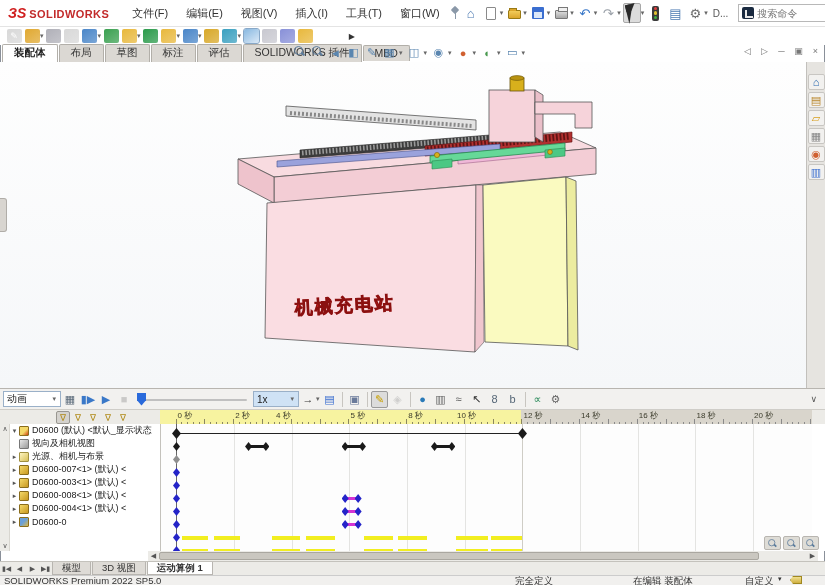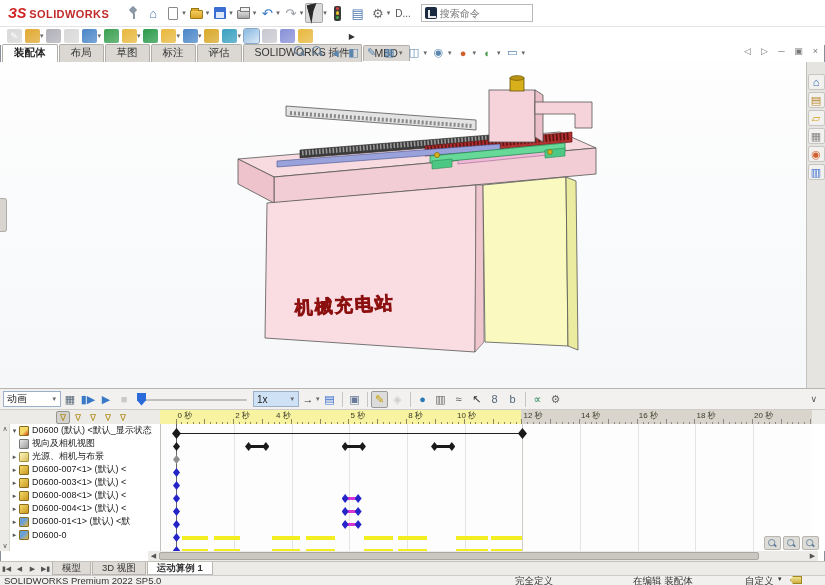--- a/index.html
+++ b/index.html
@@ -119,20 +119,28 @@
 </head>
 <body>
 
 <div id="app">
 
   <div id="menubar">
     <div id="logo">
       <span class="mark">ЗS</span>
       <span class="word">SOLIDWORKS</span>
     </div>
+    <div id="menus" class="f">
+        <div class="mi">文件(F)</div>
+        <div class="mi">编辑(E)</div>
+        <div class="mi">视图(V)</div>
+        <div class="mi">插入(I)</div>
+        <div class="mi">工具(T)</div>
+        <div class="mi">窗口(W)</div>
+      </div>
     <span class="qi">
         <span class="sh-pin"></span>
       </span>
     <div id="quickbar" class="f">
         <span class="qi" style="color: rgb(74, 120, 176);">⌂</span>
         <span class="qi">
           <span class="sh-page"></span>
         </span>
         <span class="dd">▾</span>
         <span class="qi">
@@ -520,25 +528,20 @@
           <span>D0600-008&lt;1&gt; (默认) &lt;</span>
         </div>
         <div class="trow">
           <span class="ar">▸</span>
           <span class="ti part"></span>
           <span>D0600-004&lt;1&gt; (默认) &lt;</span>
         </div>
         <div class="trow">
           <span class="ar">▸</span>
           <span class="ti sub"></span>
-          <span>D0600-01&lt;1&gt; (默认) &lt;默</span>
-        </div>
-        <div class="trow">
-          <span class="ar">▸</span>
-          <span class="ti sub"></span>
           <span>D0600-0</span>
         </div>
       </div>
     <div id="tcanvas">
         <div class="grid" style="left: 73.16px;"></div>
         <div class="grid" style="left: 130.82px;"></div>
         <div class="grid" style="left: 188.48px;"></div>
         <div class="grid" style="left: 246.14px;"></div>
         <div class="grid" style="left: 303.8px;"></div>
         <div class="grid major" style="left: 361.46px;"></div>

